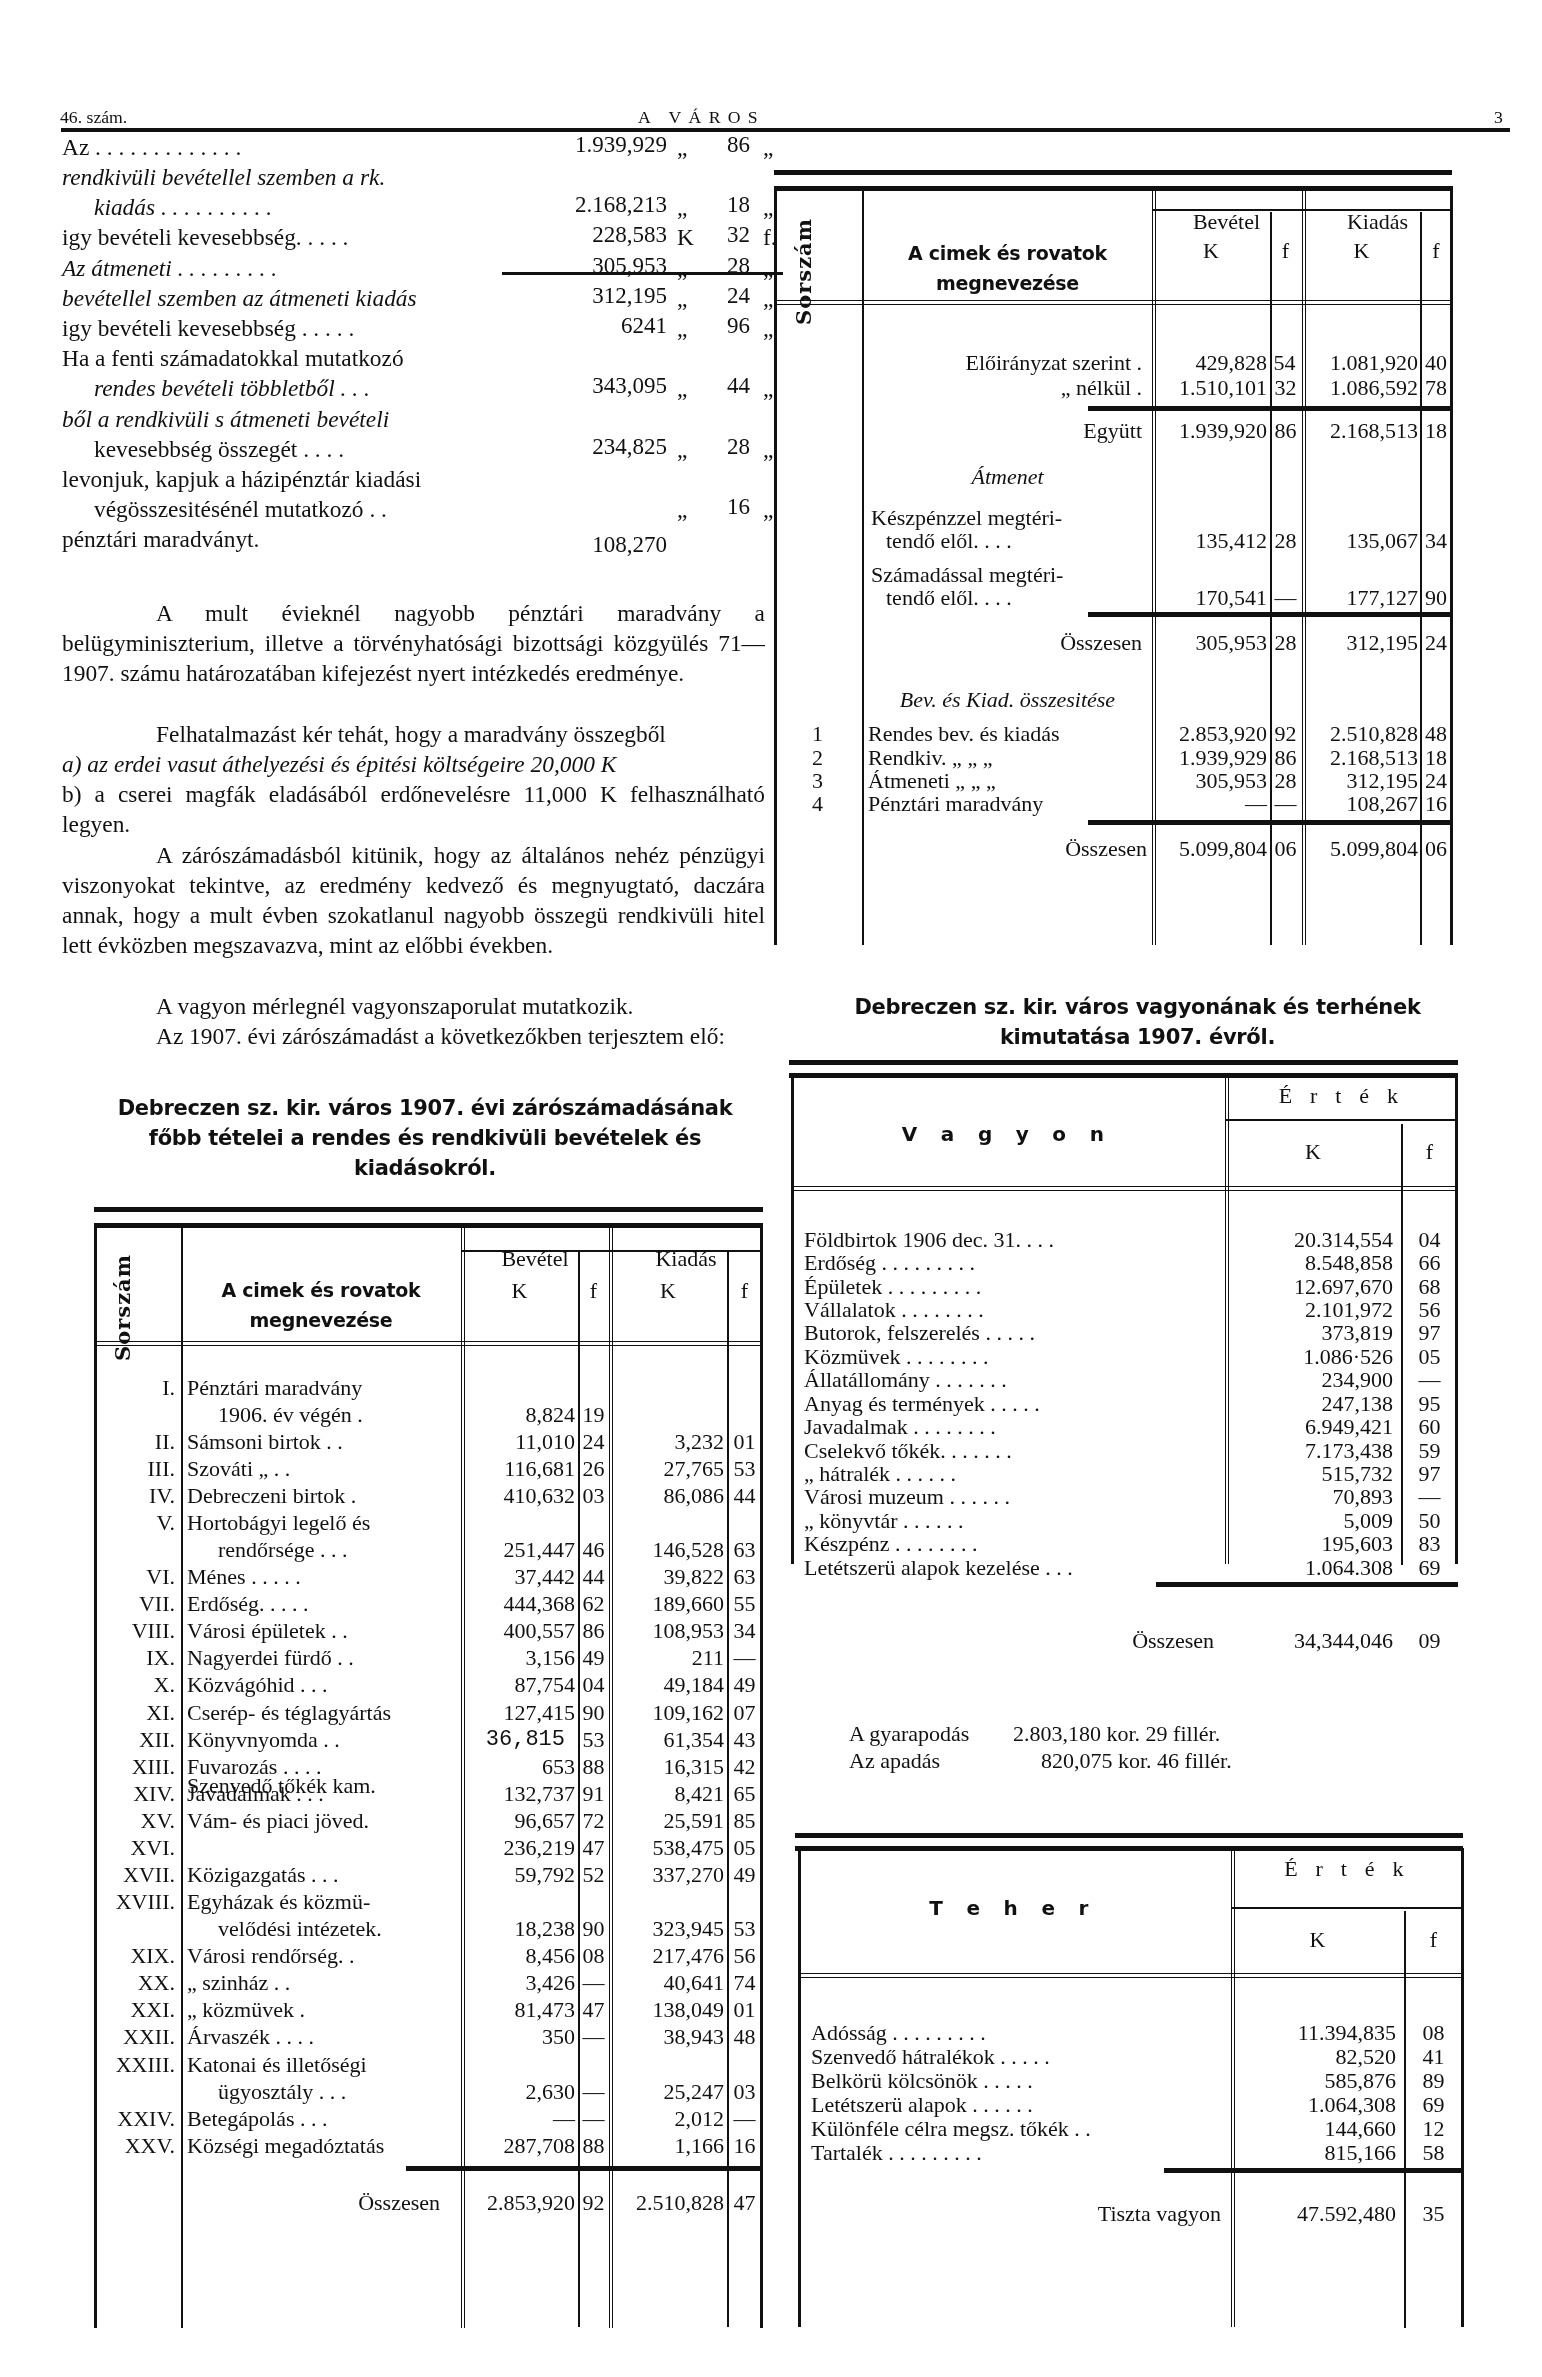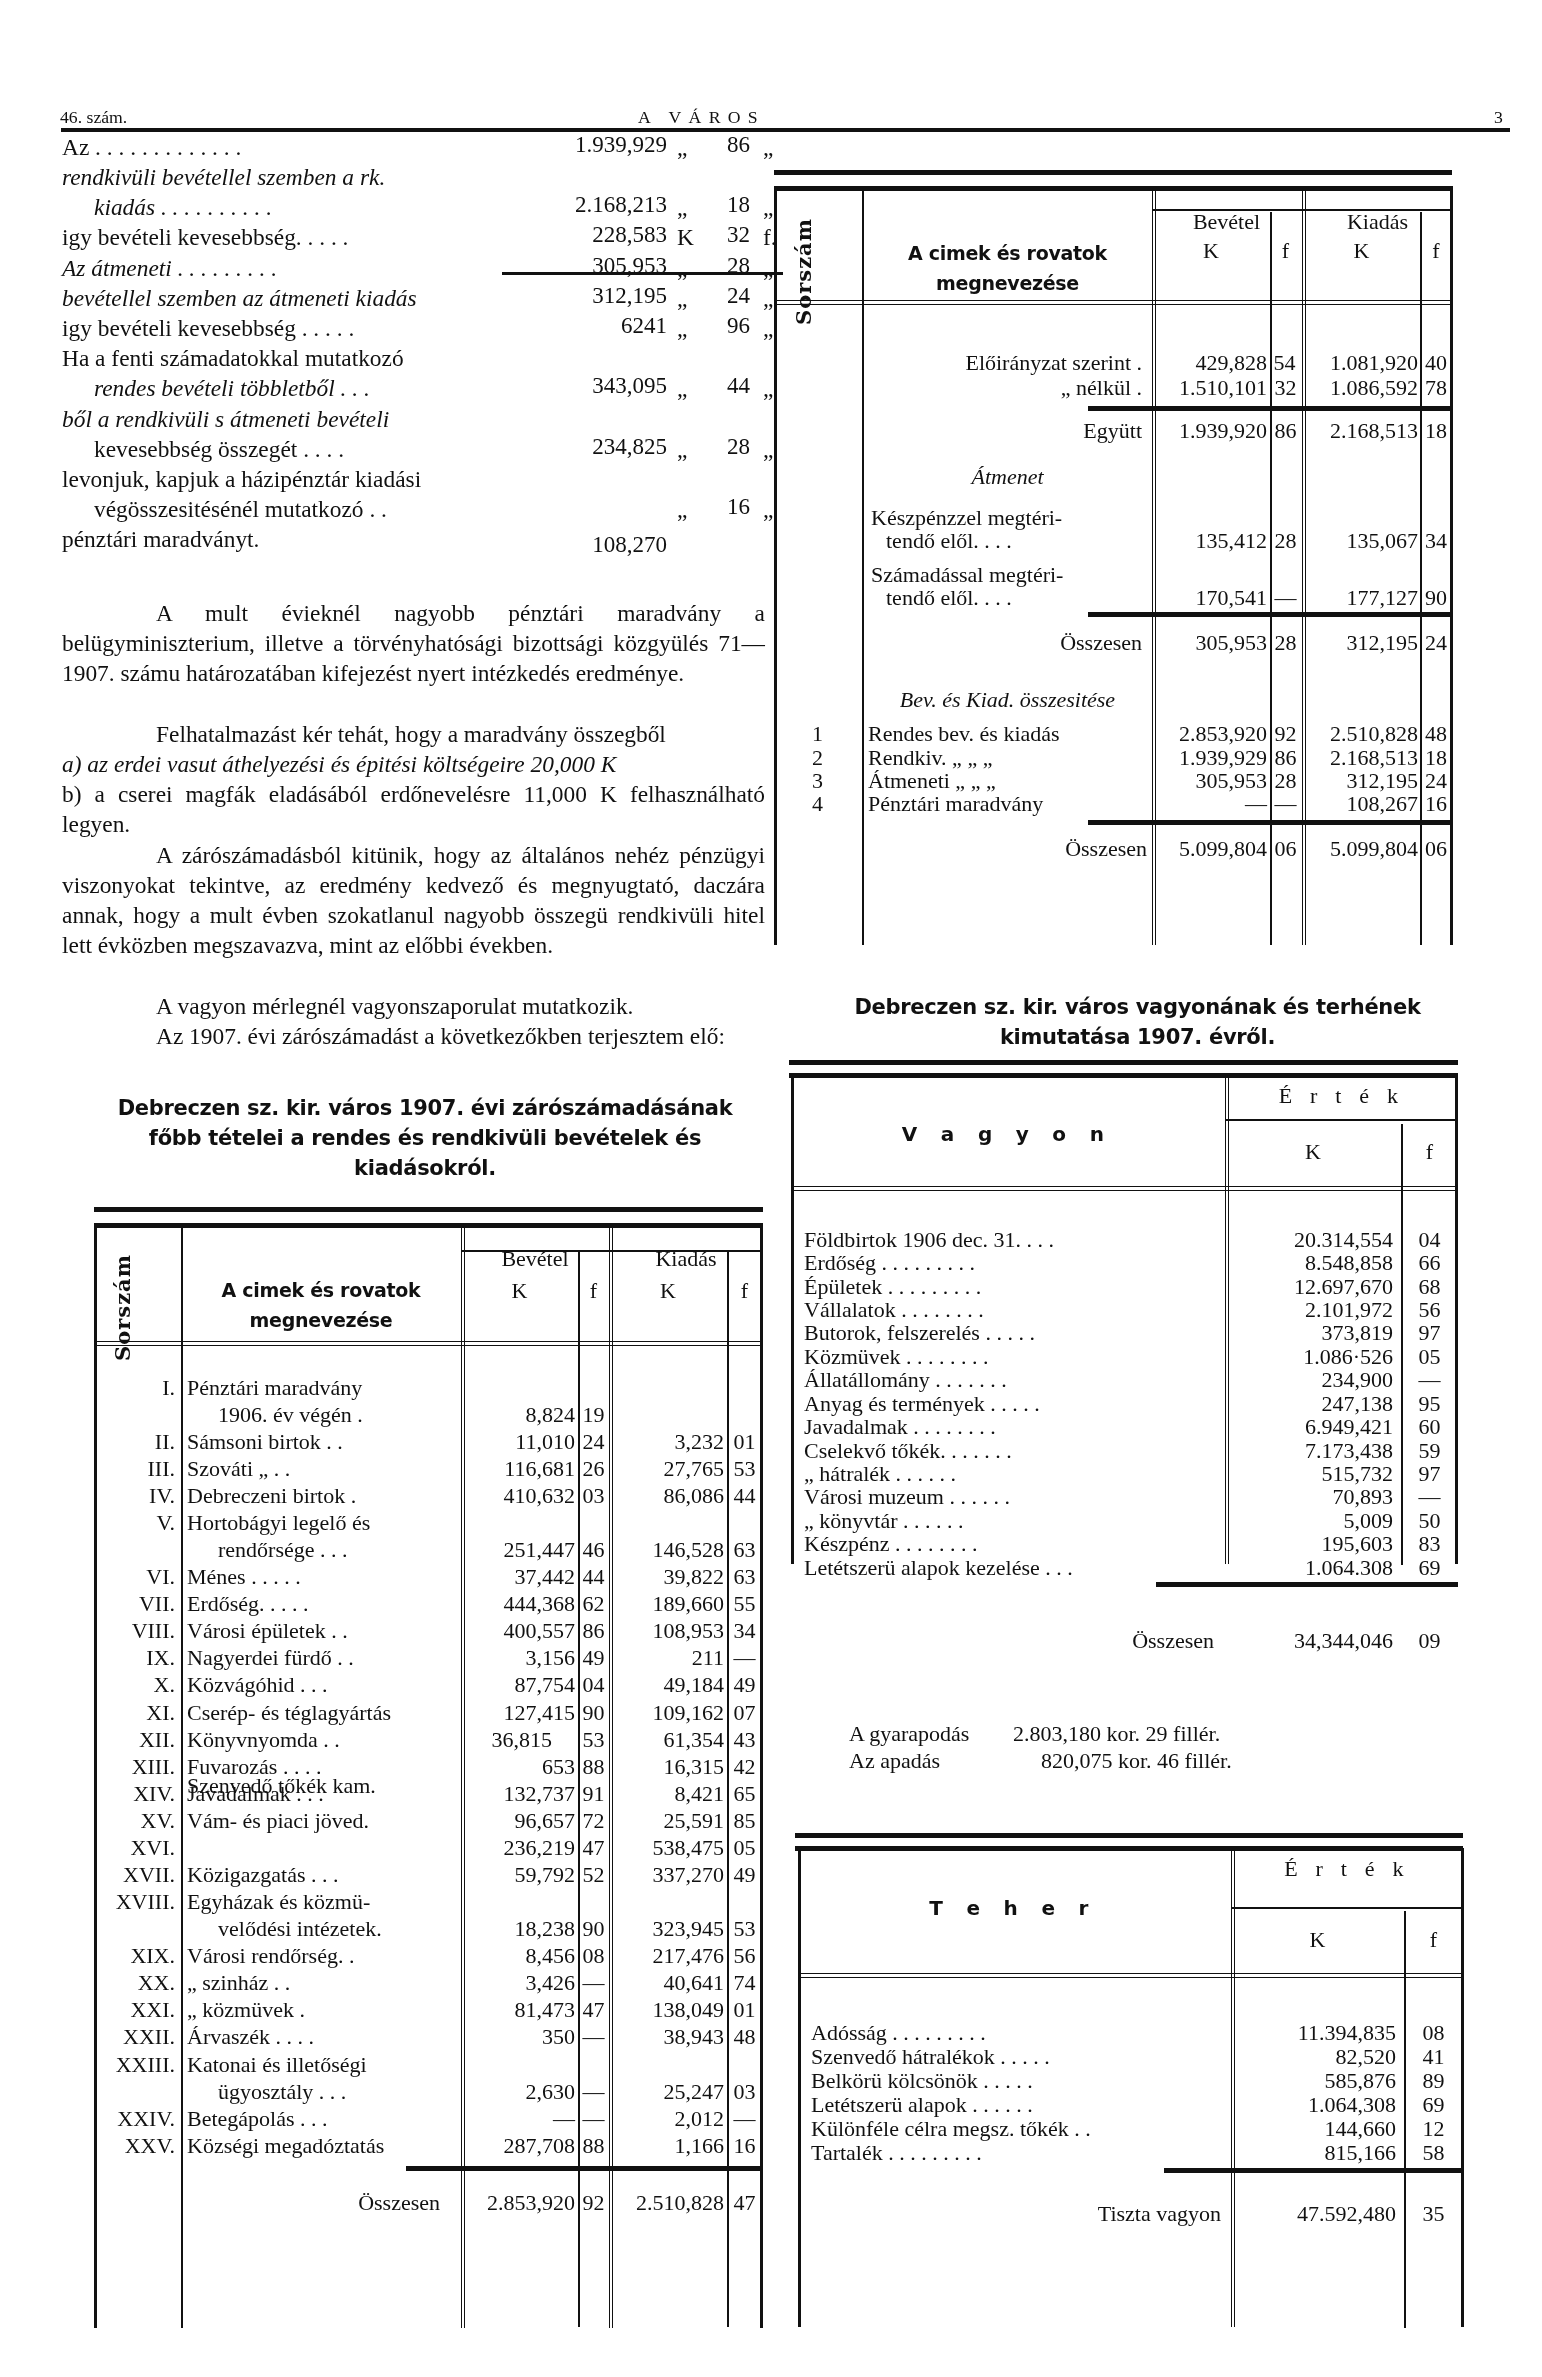--- a/index.html
+++ b/index.html
@@ -180,21 +180,21 @@
     <div class="rcell" style="left:609px;top:1672px;width:115px;">49,184</div>
     <div class="ccell" style="left:727px;top:1672px;width:35px;">49</div>
     <div class="rcell" style="left:94px;top:1700px;width:81px;">XI.</div>
     <div class="lcell" style="left:187px;top:1700px;">Cserép- és téglagyártás</div>
     <div class="rcell" style="left:461px;top:1700px;width:114px;">127,415</div>
     <div class="ccell" style="left:578px;top:1700px;width:31px;">90</div>
     <div class="rcell" style="left:609px;top:1700px;width:115px;">109,162</div>
     <div class="ccell" style="left:727px;top:1700px;width:35px;">07</div>
     <div class="rcell" style="left:94px;top:1727px;width:81px;">XII.</div>
     <div class="lcell" style="left:187px;top:1727px;">Könyvnyomda . .</div>
-    <div class="rcell" style="left:438px;top:1727px;width:114px;">36,815</div>
+    <div class="rcell" style="left:451px;top:1727px;width:114px;font-family:Liberation Mono, monospace;">36,815</div>
     <div class="ccell" style="left:578px;top:1727px;width:31px;">53</div>
     <div class="rcell" style="left:609px;top:1727px;width:115px;">61,354</div>
     <div class="ccell" style="left:727px;top:1727px;width:35px;">43</div>
     <div class="rcell" style="left:94px;top:1754px;width:81px;">XIII.</div>
     <div class="lcell" style="left:187px;top:1754px;">Fuvarozás . . . .</div>
     <div class="rcell" style="left:461px;top:1754px;width:114px;">653</div>
     <div class="ccell" style="left:578px;top:1754px;width:31px;">88</div>
     <div class="rcell" style="left:609px;top:1754px;width:115px;">16,315</div>
     <div class="ccell" style="left:727px;top:1754px;width:35px;">42</div>
     <div class="rcell" style="left:94px;top:1781px;width:81px;">XIV.</div>

